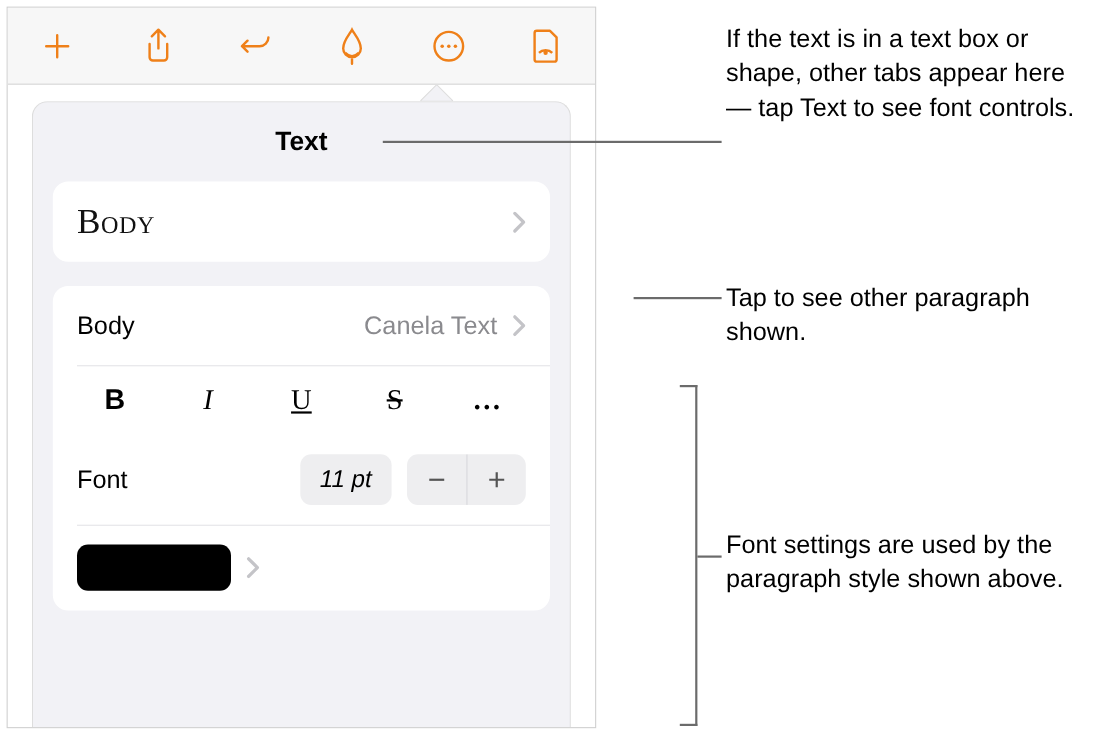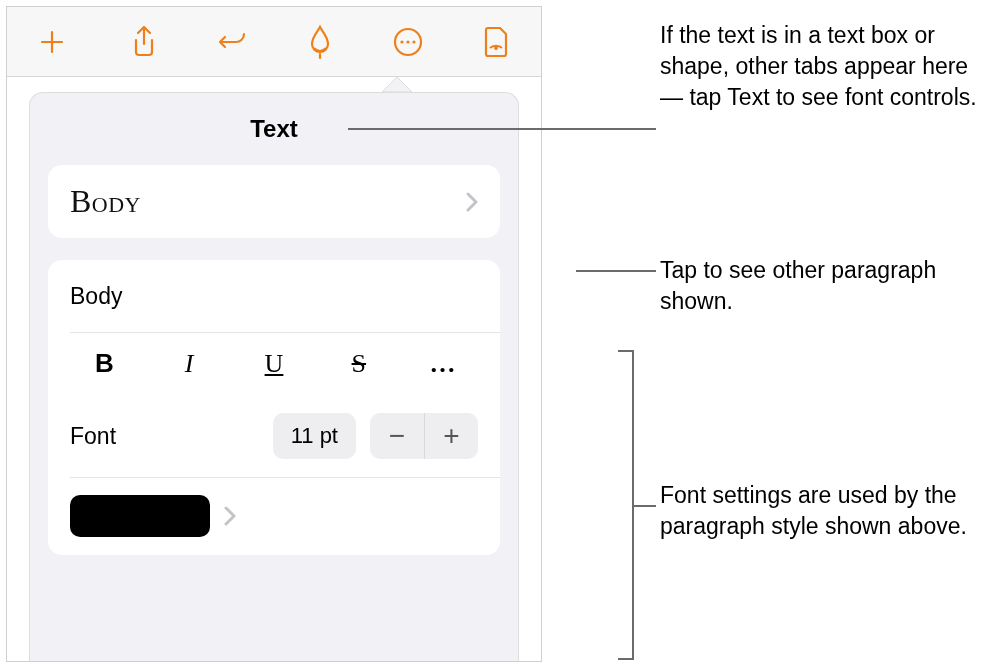--- a/index.html
+++ b/index.html
@@ -161,20 +161,21 @@
       display: flex;
       align-items: center;
       gap: 14px;
     }
     .size-pill {
       background: #eeeef0;
       border-radius: 10px;
       padding: 10px 18px;
       font-size: 22px;
       color: #000;
+      font-style: italic;
     }
     .stepper {
       display: flex;
       background: #eeeef0;
       border-radius: 10px;
       overflow: hidden;
     }
     .step-btn {
       width: 54px;
       height: 46px;
@@ -275,20 +276,26 @@
         <span class="body-style-label">Body</span>
         <svg class="chev-right" viewBox="0 0 12 20">
             <path d="M2 2l8 8-8 8"></path>
           </svg>
       </div>
     </div>
 
     <div class="card">
       <div class="row">
         <span class="row-label">Body</span>
+        <span class="row-value">
+          <span>Canela Text</span>
+          <svg class="chev-right" viewBox="0 0 12 20">
+              <path d="M2 2l8 8-8 8"></path>
+            </svg>
+        </span>
       </div>
 
       <div class="fmt-row">
         <div class="fmt-btn fmt-bold">B</div>
         <div class="fmt-btn fmt-italic">I</div>
         <div class="fmt-btn fmt-under">U</div>
         <div class="fmt-btn fmt-strike">S</div>
         <div class="fmt-btn fmt-more">…</div>
       </div>
 

